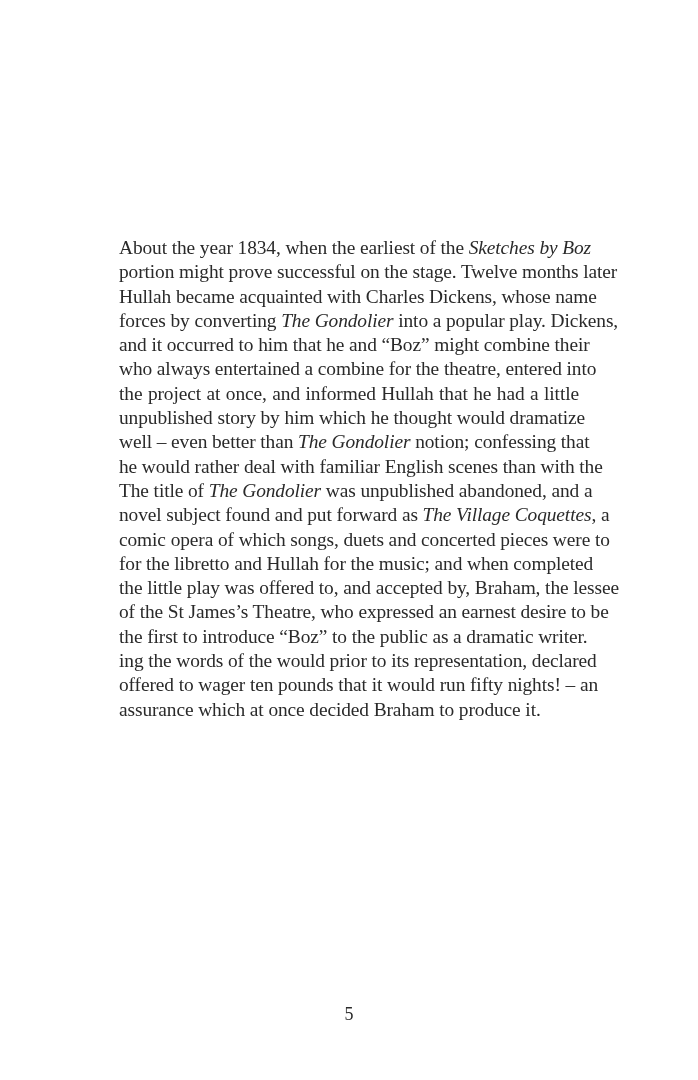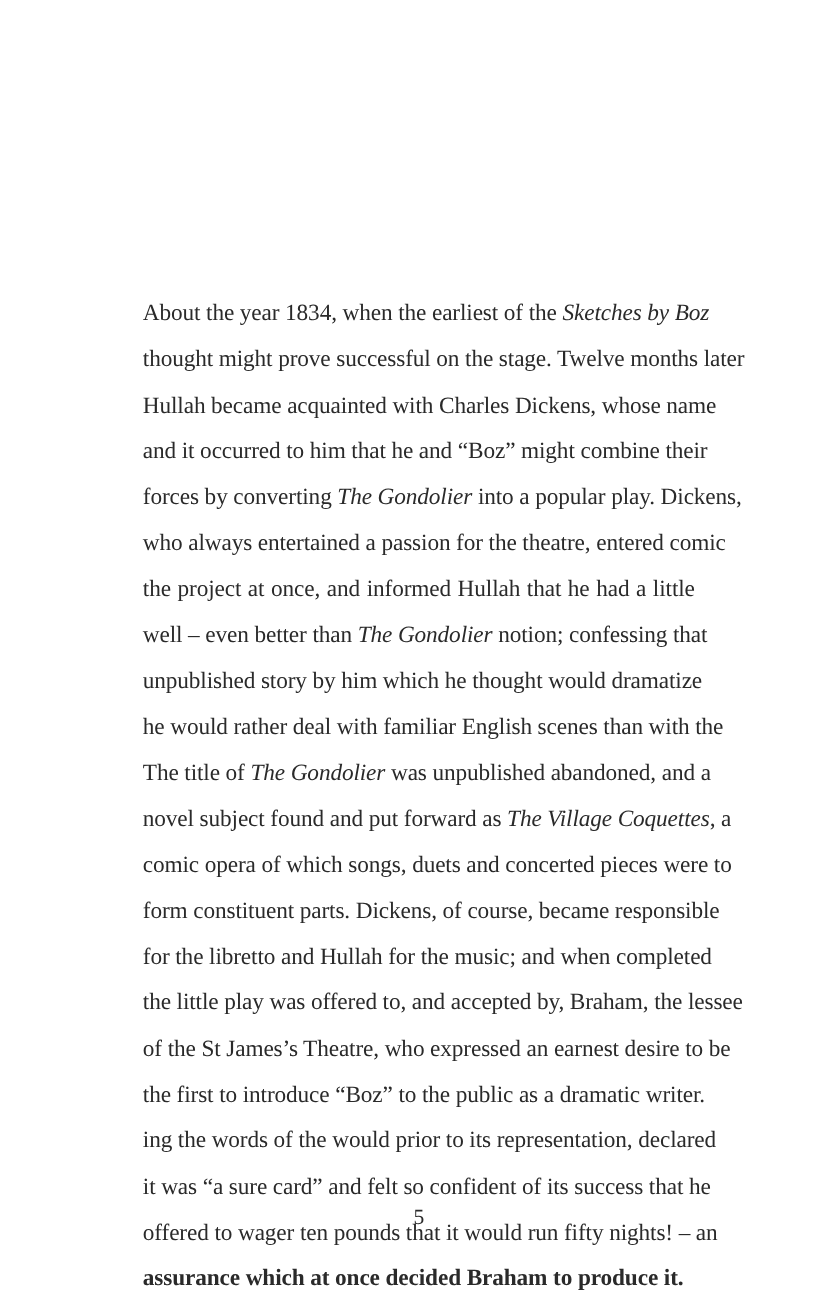--- a/index.html
+++ b/index.html
@@ -23,61 +23,57 @@
       font-size: 19.4px;
       line-height: 24.3px;
       letter-spacing: -0.1px;
     }
     .line {
       display: block;
       white-space: nowrap;
       text-align: justify;
       text-align-last: justify;
       height: 24.3px;
-      margin-top: 14px;
     }
     .line.last {
       text-align-last: left;
-      font-weight: bold;
     }
     .line i {
       font-style: italic;
     }
     .page-number {
       position: absolute;
       left: 0;
       width: 698px;
       top: 1004px;
       text-align: center;
       font-size: 18px;
       line-height: 20px;
       color: #2a2a2a;
     }
   </style>
 </head>
 <body>
 
 <div class="text-block" id="text-block">
     <span class="line"><span>About the year 1834, when the earliest of the </span><i>Sketches by Boz</i></span>
-    <span class="line"><span>thought might prove successful on the stage. Twelve months later</span></span>
+    <span class="line"><span>portion might prove successful on the stage. Twelve months later</span></span>
     <span class="line"><span>Hullah became acquainted with Charles Dickens, whose name</span></span>
+    <span class="line"><span>forces by converting </span><i>The Gondolier</i><span> into a popular play. Dickens,</span></span>
     <span class="line"><span>and it occurred to him that he and “Boz” might combine their</span></span>
-    <span class="line"><span>forces by converting </span><i>The Gondolier</i><span> into a popular play. Dickens,</span></span>
-    <span class="line"><span>who always entertained a passion for the theatre, entered comic</span></span>
+    <span class="line"><span>who always entertained a combine for the theatre, entered into</span></span>
     <span class="line"><span>the project at once, and informed Hullah that he had a little</span></span>
+    <span class="line"><span>unpublished story by him which he thought would dramatize</span></span>
     <span class="line"><span>well – even better than </span><i>The Gondolier</i><span> notion; confessing that</span></span>
-    <span class="line"><span>unpublished story by him which he thought would dramatize</span></span>
     <span class="line"><span>he would rather deal with familiar English scenes than with the</span></span>
     <span class="line"><span>The title of </span><i>The Gondolier</i><span> was unpublished abandoned, and a</span></span>
     <span class="line"><span>novel subject found and put forward as </span><i>The Village Coquettes</i><span>, a</span></span>
     <span class="line"><span>comic opera of which songs, duets and concerted pieces were to</span></span>
-    <span class="line"><span>form constituent parts. Dickens, of course, became responsible</span></span>
     <span class="line"><span>for the libretto and Hullah for the music; and when completed</span></span>
     <span class="line"><span>the little play was offered to, and accepted by, Braham, the lessee</span></span>
     <span class="line"><span>of the St James’s Theatre, who expressed an earnest desire to be</span></span>
     <span class="line"><span>the first to introduce “Boz” to the public as a dramatic writer.</span></span>
     <span class="line"><span>ing the words of the would prior to its representation, declared</span></span>
-    <span class="line"><span>it was “a sure card” and felt so confident of its success that he</span></span>
     <span class="line"><span>offered to wager ten pounds that it would run fifty nights! – an</span></span>
     <span class="line last"><span>assurance which at once decided Braham to produce it.</span></span>
   </div>
 
 <div class="page-number">5</div>
 
 </body></html>

